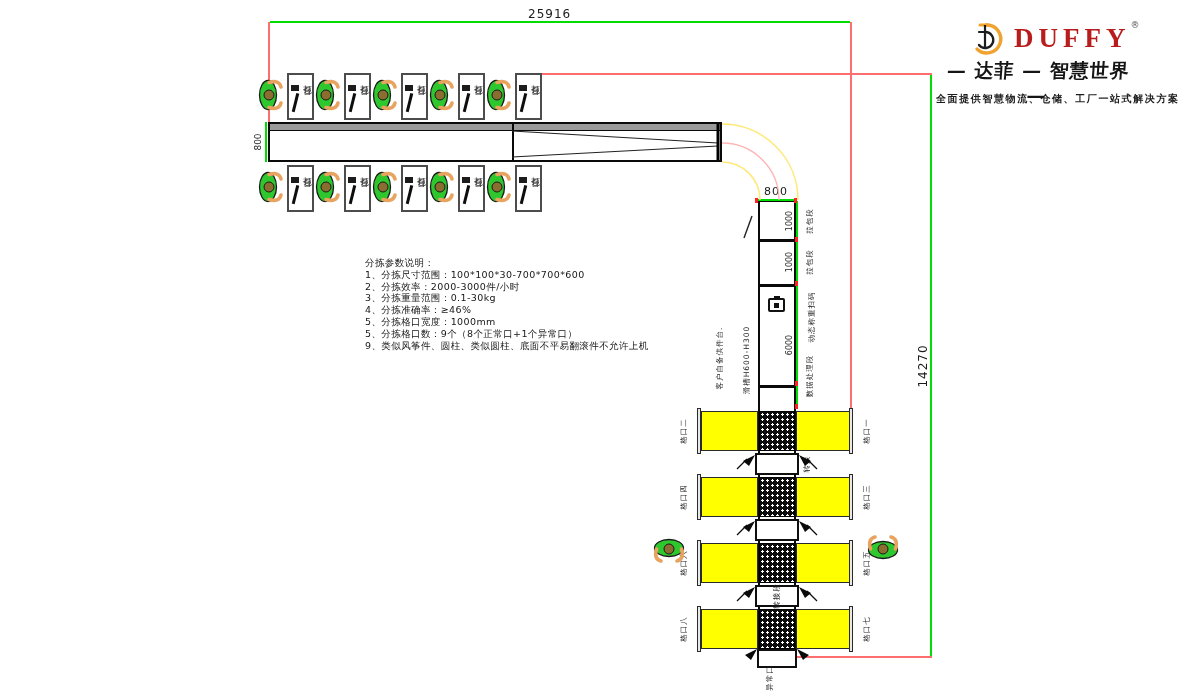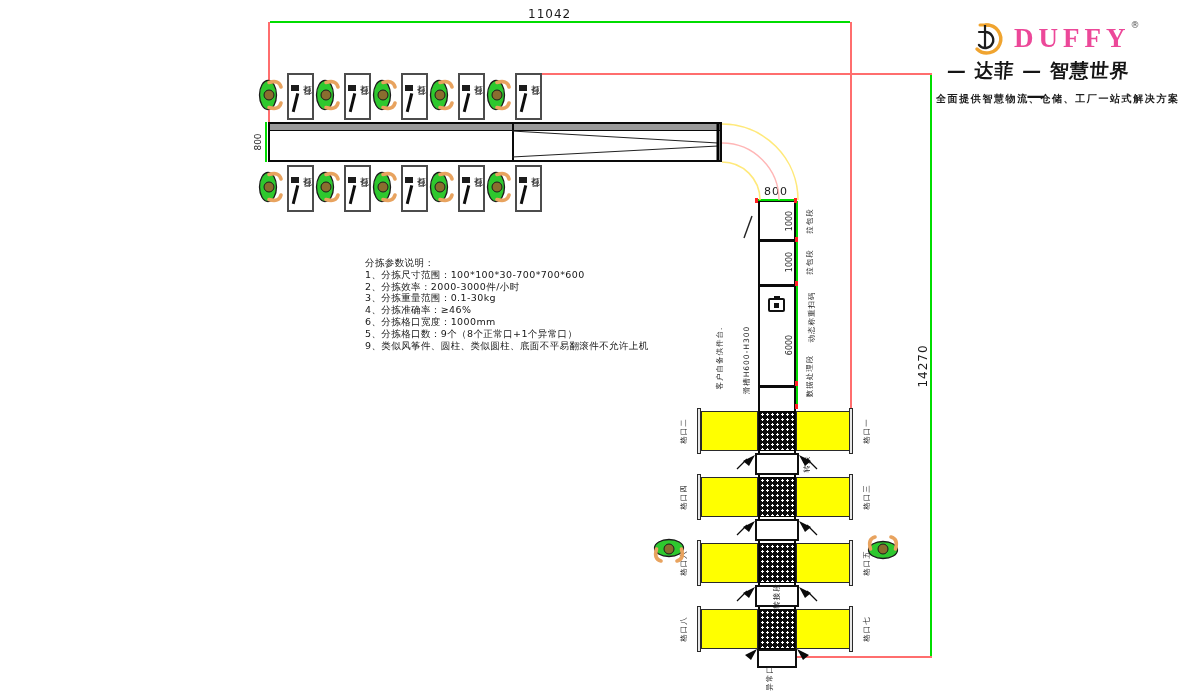--- a/index.html
+++ b/index.html
@@ -56,21 +56,21 @@
       <g id="worker">
         <ellipse cx="10" cy="17" rx="8.5" ry="14.5" fill="#2ec82e" stroke="#1b1b1b" stroke-width="1.3"></ellipse>
         <path d="M11 4.5 Q21 1.5 23 9" fill="none" stroke="#e8a35f" stroke-width="3.6" stroke-linecap="round"></path>
         <path d="M11 29.5 Q21 32.5 23 25" fill="none" stroke="#e8a35f" stroke-width="3.6" stroke-linecap="round"></path>
         <circle cx="11" cy="17" r="5" fill="#8a6d2f" stroke="#1b1b1b" stroke-width="1"></circle>
       </g>
     </defs>
   </svg>
 
   <div class="hline" style="left:270px;top:21px;width:580px;height:1.8px;background:#00dd00;"></div>
-  <div class="dimlabel" style="left:528px;top:7px;">11042</div>
+  <div class="dimlabel" style="left:528px;top:7px;">25916</div>
 
   <div class="vline" style="left:930px;top:74px;width:1.8px;height:583px;background:#00dd00;"></div>
   <div class="rot dimlabel" style="left:923px;top:366px;">14270</div>
 
   <div class="vline" style="left:268px;top:22px;width:1.8px;height:100px;background:#ff6e6e;"></div>
   <div class="hline" style="left:542px;top:73px;width:390px;height:1.8px;background:#ff6e6e;"></div>
   <div class="vline" style="left:850px;top:22px;width:1.8px;height:388px;background:#ff6e6e;"></div>
   <div class="hline" style="left:795px;top:656px;width:137px;height:1.8px;background:#ff6e6e;"></div>
 
   <div class="station" style="left:287px;top:73px;">
@@ -274,33 +274,33 @@
         <line x1="817" y1="601" x2="807" y2="591"></line>
     </g>
   </svg>
 
   <div class="notes">
     <div>分拣参数说明：</div>
     <div>1、分拣尺寸范围：100*100*30-700*700*600</div>
     <div>2、分拣效率：2000-3000件/小时</div>
     <div>3、分拣重量范围：0.1-30kg</div>
     <div>4、分拣准确率：≥46%</div>
-    <div>6、分拣格口宽度：1000mm</div>
+    <div>5、分拣格口宽度：1000mm</div>
     <div>5、分拣格口数：9个（8个正常口+1个异常口）</div>
     <div>9、类似风筝件、圆柱、类似圆柱、底面不平易翻滚件不允许上机</div>
   </div>
 
   <div class="brandrow">
     <svg width="38" height="38" viewBox="0 0 38 38">
       <path d="M14 5 a14 14 0 1 1 -9 24" fill="none" stroke="#f0a42f" stroke-width="3.4" stroke-linecap="round"></path>
       <path d="M8 5 h9" stroke="#f0a42f" stroke-width="3" stroke-linecap="round"></path>
       <path d="M13 12 a8 8 0 1 1 -6 13" fill="none" stroke="#1d1d1d" stroke-width="2.4" stroke-linecap="round"></path>
       <path d="M7 12 h6" stroke="#1d1d1d" stroke-width="2.2" stroke-linecap="round"></path>
       <path d="M13 5 v24" stroke="#1d1d1d" stroke-width="2.2"></path>
     </svg>
     <div>
-      <span class="brandname" style="color:#ec4899;">DUFFY</span><span class="reg">®</span>
+      <span class="brandname" style="color:#b91c1c;">DUFFY</span><span class="reg">®</span>
     </div>
   </div>
   <div class="calli">— 达菲 — 智慧世界 —</div>
   <div class="tagline">全面提供智慧物流、仓储、工厂一站式解决方案</div>
 
 </div>
 
 </body></html>

